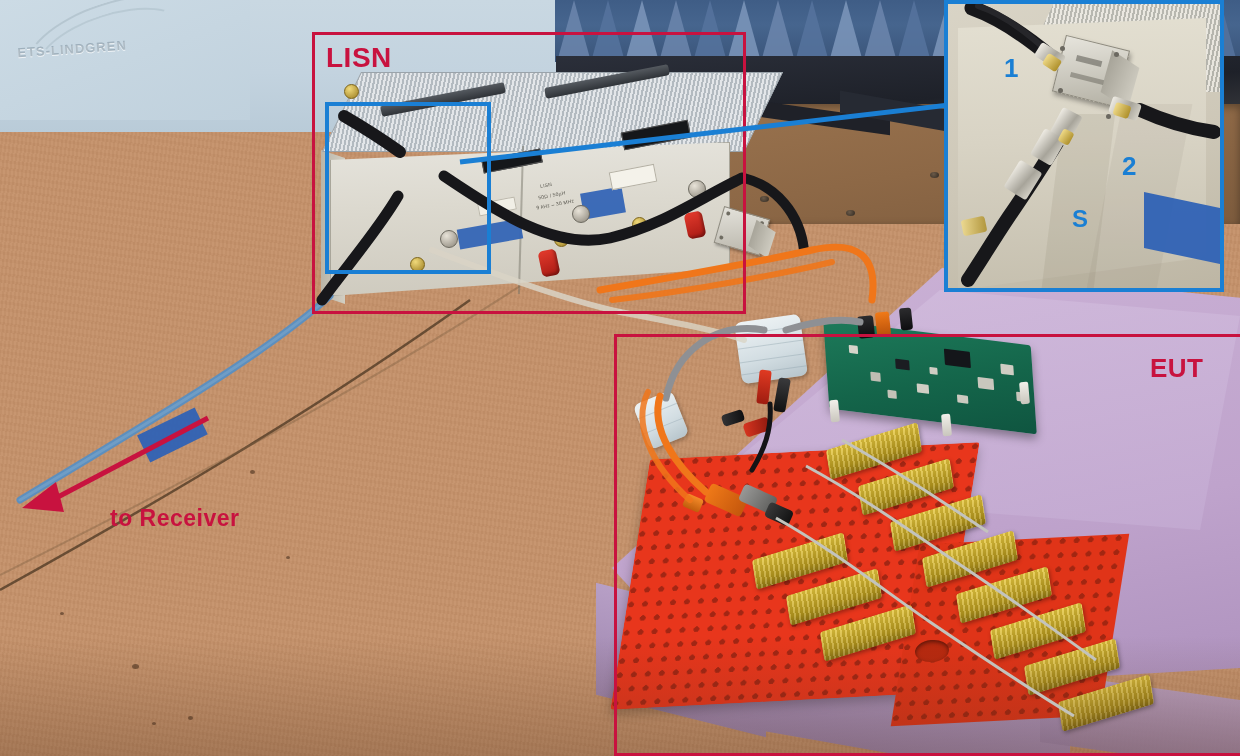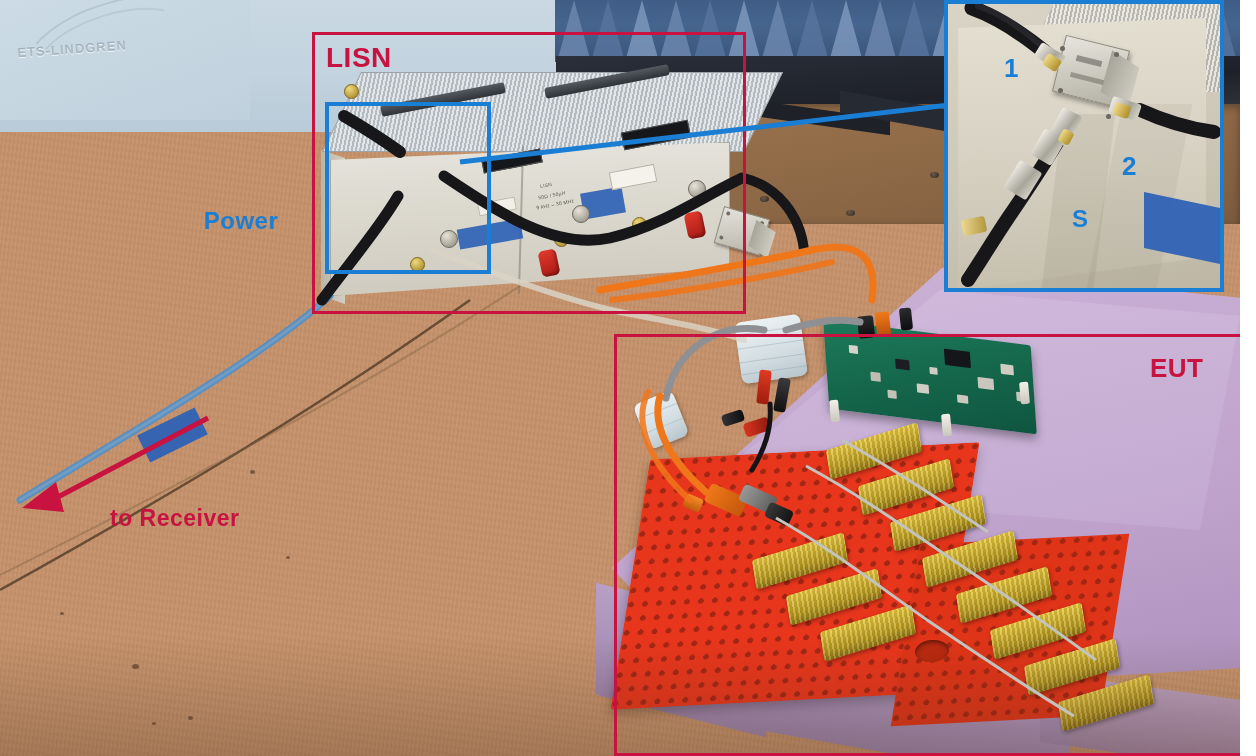--- a/index.html
+++ b/index.html
@@ -367,21 +367,20 @@
     <div class="lbl-red" style="left:326px;top:42px;font-size:28px;">LISN</div>
 
     <div class="box-blue" style="left:325px;top:102px;width:166px;height:172px;"></div>
 
     <svg class="wires" viewBox="0 0 1240 756">
       <path d="M 460 162 L 1026 96" stroke="#1a7fd4" stroke-width="5" fill="none"></path>
       <polygon points="1022,82 1058,96 1022,110" fill="#1a7fd4"></polygon>
     </svg>
 
     <div class="lbl-blue" style="left:156px;top:208px;font-size:24px;text-align:center;width:170px;">
-      <div>Power</div>
     </div>
 
     <svg class="wires" viewBox="0 0 1240 756">
       <path d="M 208 418 L 56 498" stroke="#c8123f" stroke-width="5" fill="none"></path>
       <polygon points="56,482 22,508 64,512" fill="#c8123f"></polygon>
     </svg>
 
     <div class="lbl-red" style="left:88px;top:506px;font-size:23px;">
       <div style="margin-left:22px">to Receiver</div>
     </div>

